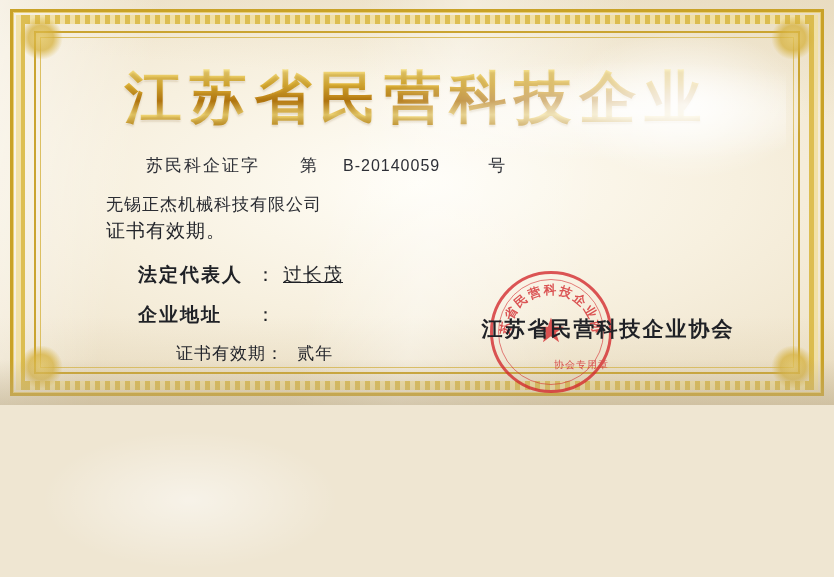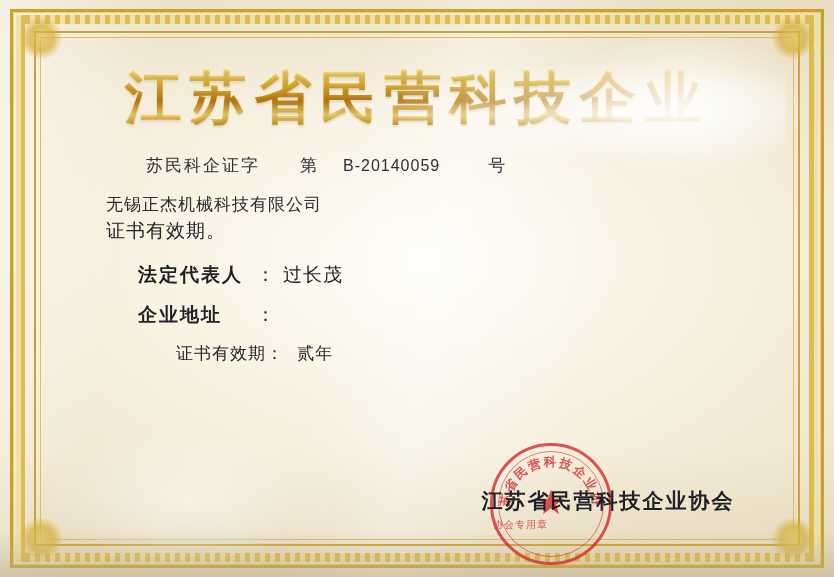--- a/index.html
+++ b/index.html
@@ -2,21 +2,21 @@
 <html><head>
 <meta charset="utf-8">
 <style>
   html,body{margin:0;padding:0;}
   body{
     width:834px;height:577px;overflow:hidden;
     font-family:"Liberation Serif", serif;
     background:#efe6d2;
   }
   .cert{
-    position:relative;width:834px;height:577px;
+    position:relative;width:834px;height:405px;
     background:
       radial-gradient(ellipse 70% 60% at 50% 45%, #fffdf6 0%, #f7f0df 55%, #efe4cc 100%);
   }
   
   .texture{
     position:absolute;inset:0;
     background:
       linear-gradient(100deg, rgba(255,255,255,0.55) 0%, rgba(255,255,255,0) 18%, rgba(255,255,255,0) 40%, rgba(255,255,255,0.35) 52%, rgba(255,255,255,0) 70%),
       linear-gradient(185deg, rgba(228,214,184,0.55) 0%, rgba(255,255,255,0) 25%),
       linear-gradient(0deg, rgba(221,206,174,0.5) 0%, rgba(255,255,255,0) 22%);
@@ -113,21 +113,21 @@
   .para .q{letter-spacing:1px;}
   .para2{margin-top:2px;padding-left:58px;font-size:19px;color:#22242a;letter-spacing:1px;}
 
   .field{
     display:flex;align-items:flex-start;
     padding-left:90px;margin-top:18px;
     font-size:19px;color:#1f2126;letter-spacing:2px;
   }
   .field .fl{width:118px;flex:none;font-weight:bold;}
   .field .colon{margin:0 6px 0 0;}
-  .field .fv{font-weight:normal;letter-spacing:1px;}
+  .field .fv{font-weight:normal;letter-spacing:1px;text-decoration:underline;}
 
   .addr{
     display:flex;padding-left:90px;margin-top:14px;
     font-size:19px;color:#1f2126;letter-spacing:2px;
   }
   .addr .fl{width:118px;flex:none;font-weight:bold;}
   .addr .fv{font-weight:normal;letter-spacing:0px;line-height:1.55;max-width:330px;}
 
   .valid{
     padding-left:128px;margin-top:14px;
@@ -162,21 +162,21 @@
     font-size:34px;color:#d3282c;line-height:1;
   }
   .seal .arc{
     position:absolute;left:0;top:0;width:116px;height:116px;
   }
   .seal .arc text{
     font-family:"Liberation Serif", serif;
     font-size:12.5px;fill:#d3282c;letter-spacing:2px;font-weight:bold;
   }
   .seal .bottomtxt{
-    position:absolute;left:0;right:0;bottom:30px;text-align:left;
+    position:absolute;left:0;right:0;bottom:18px;text-align:right;
     font-size:10px;color:#d3282c;letter-spacing:1px;
   }
   
   .glare1{
     position:absolute;left:560px;top:30px;width:250px;height:150px;
     background:radial-gradient(ellipse at 50% 50%, rgba(255,255,255,0.85) 0%, rgba(255,255,255,0) 70%);
     pointer-events:none;
   }
   .glare2{
     position:absolute;left:40px;top:430px;width:300px;height:140px;

